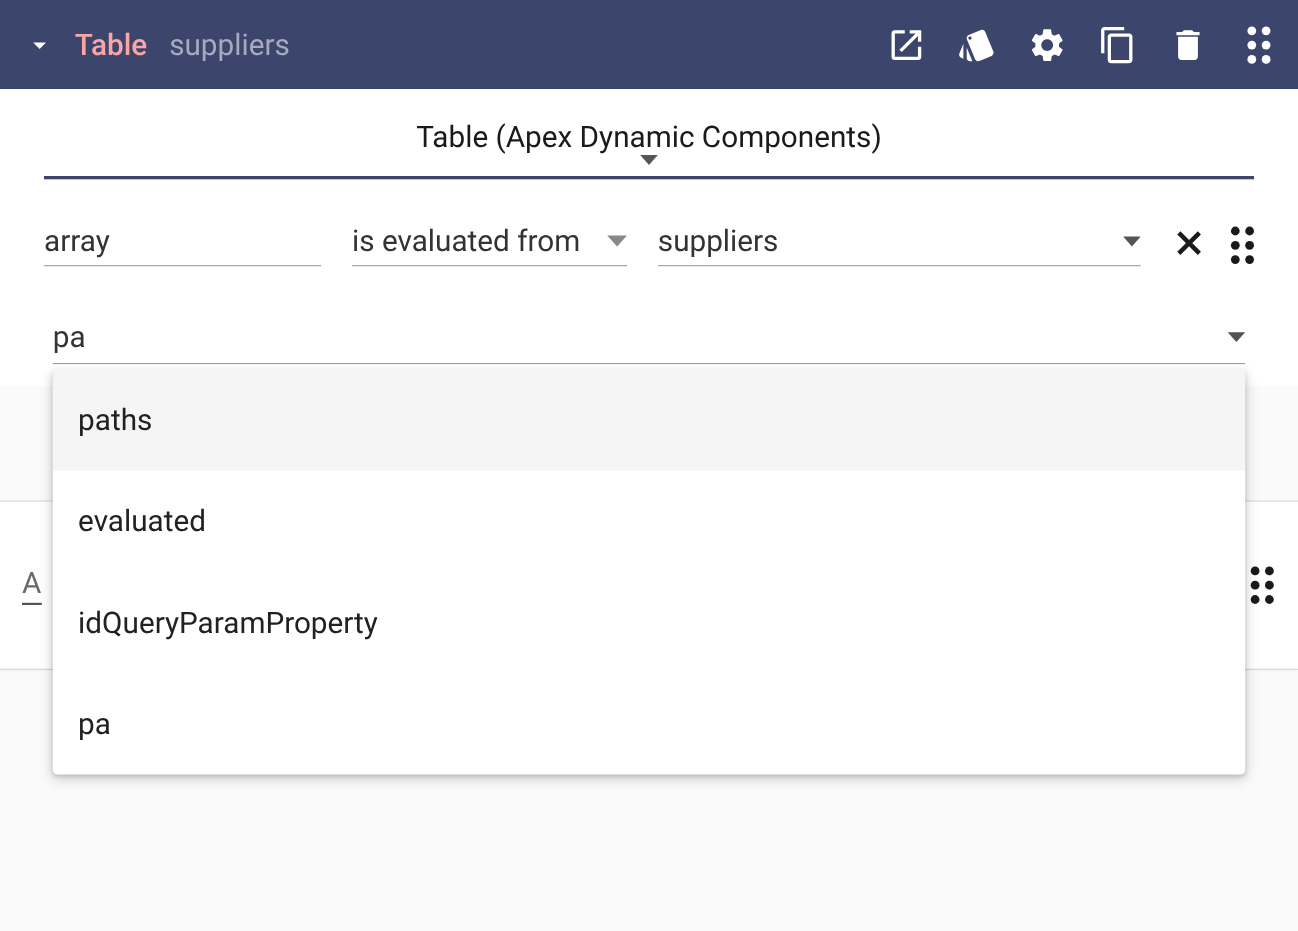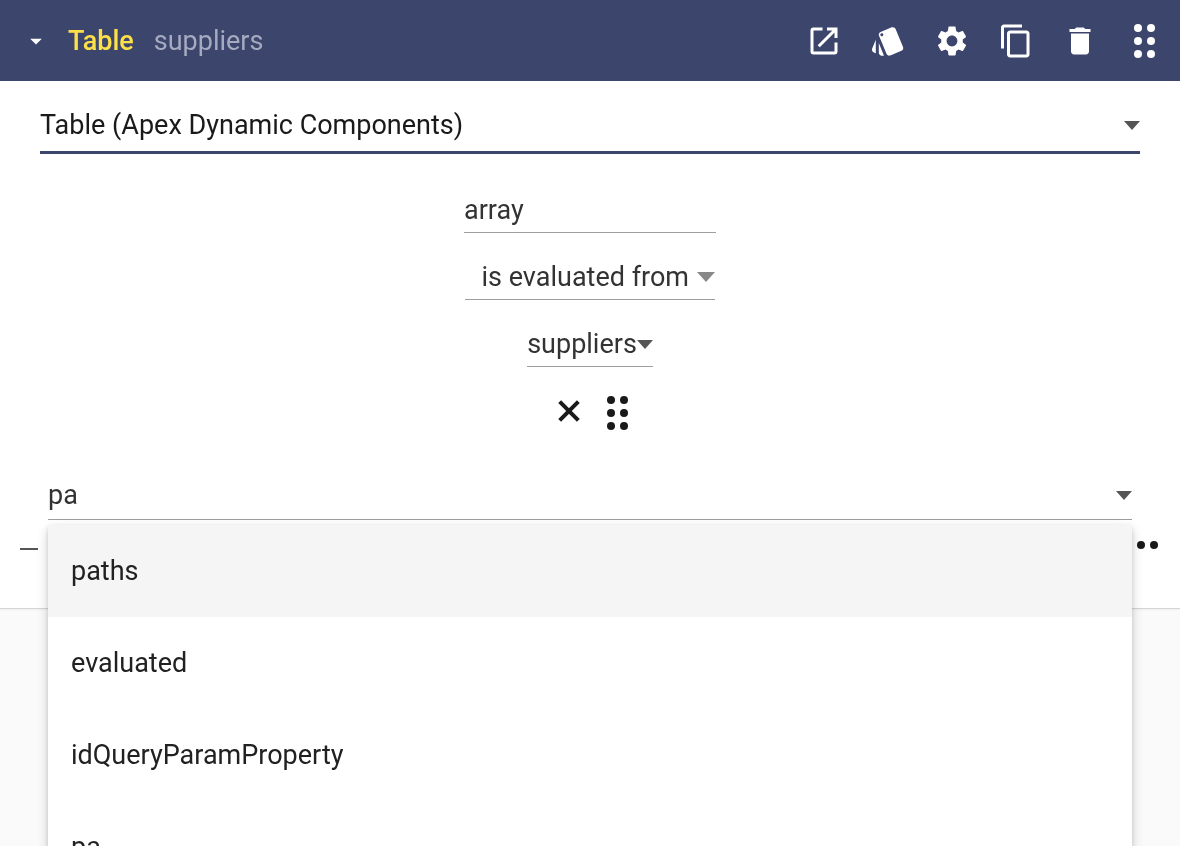--- a/index.html
+++ b/index.html
@@ -35,21 +35,21 @@
       justify-content: center;
     }
     .chevron-down svg {
       width: 28px;
       height: 28px;
       fill: white;
     }
     .header-title {
       font-size: 27px;
       font-weight: 500;
-      color: #fde047;
+      color: #fca5a5;
     }
     .header-subtitle {
       font-size: 27px;
       font-weight: 400;
       color: #a5aac0;
       margin-left: 2px;
     }
     .header-icons {
       display: flex;
       align-items: center;
@@ -86,55 +86,55 @@
       position: relative;
     }
     .component-select {
       position: relative;
       border-bottom: 3px solid #3c456c;
       padding-bottom: 10px;
       display: flex;
       align-items: center;
       justify-content: space-between;
       margin: 0 20px 40px 20px;
+      flex-direction: column;
     }
     .component-select-text {
       font-size: 27px;
       color: #1a1a1a;
     }
     .triangle-down {
       width: 0;
       height: 0;
       border-left: 8px solid transparent;
       border-right: 8px solid transparent;
       border-top: 9px solid #555;
     }
     .row {
       display: flex;
       align-items: center;
       margin: 16px 20px;
       gap: 28px;
       margin-bottom: 48px;
-      flex-direction: column;
     }
     .field {
       border-bottom: 1px solid #9e9e9e;
       padding-bottom: 6px;
       font-size: 27px;
       color: #333;
       position: relative;
     }
     .field-array {
       width: 252px;
     }
     .field-eval {
       width: 250px;
       display: flex;
       align-items: center;
-      justify-content: flex-end;
+      justify-content: space-between;
     }
     .field-eval .triangle-down-gray {
       width: 0;
       height: 0;
       border-left: 9px solid transparent;
       border-right: 9px solid transparent;
       border-top: 10px solid #888;
       margin-left: 8px;
     }
     .field-suppliers {

